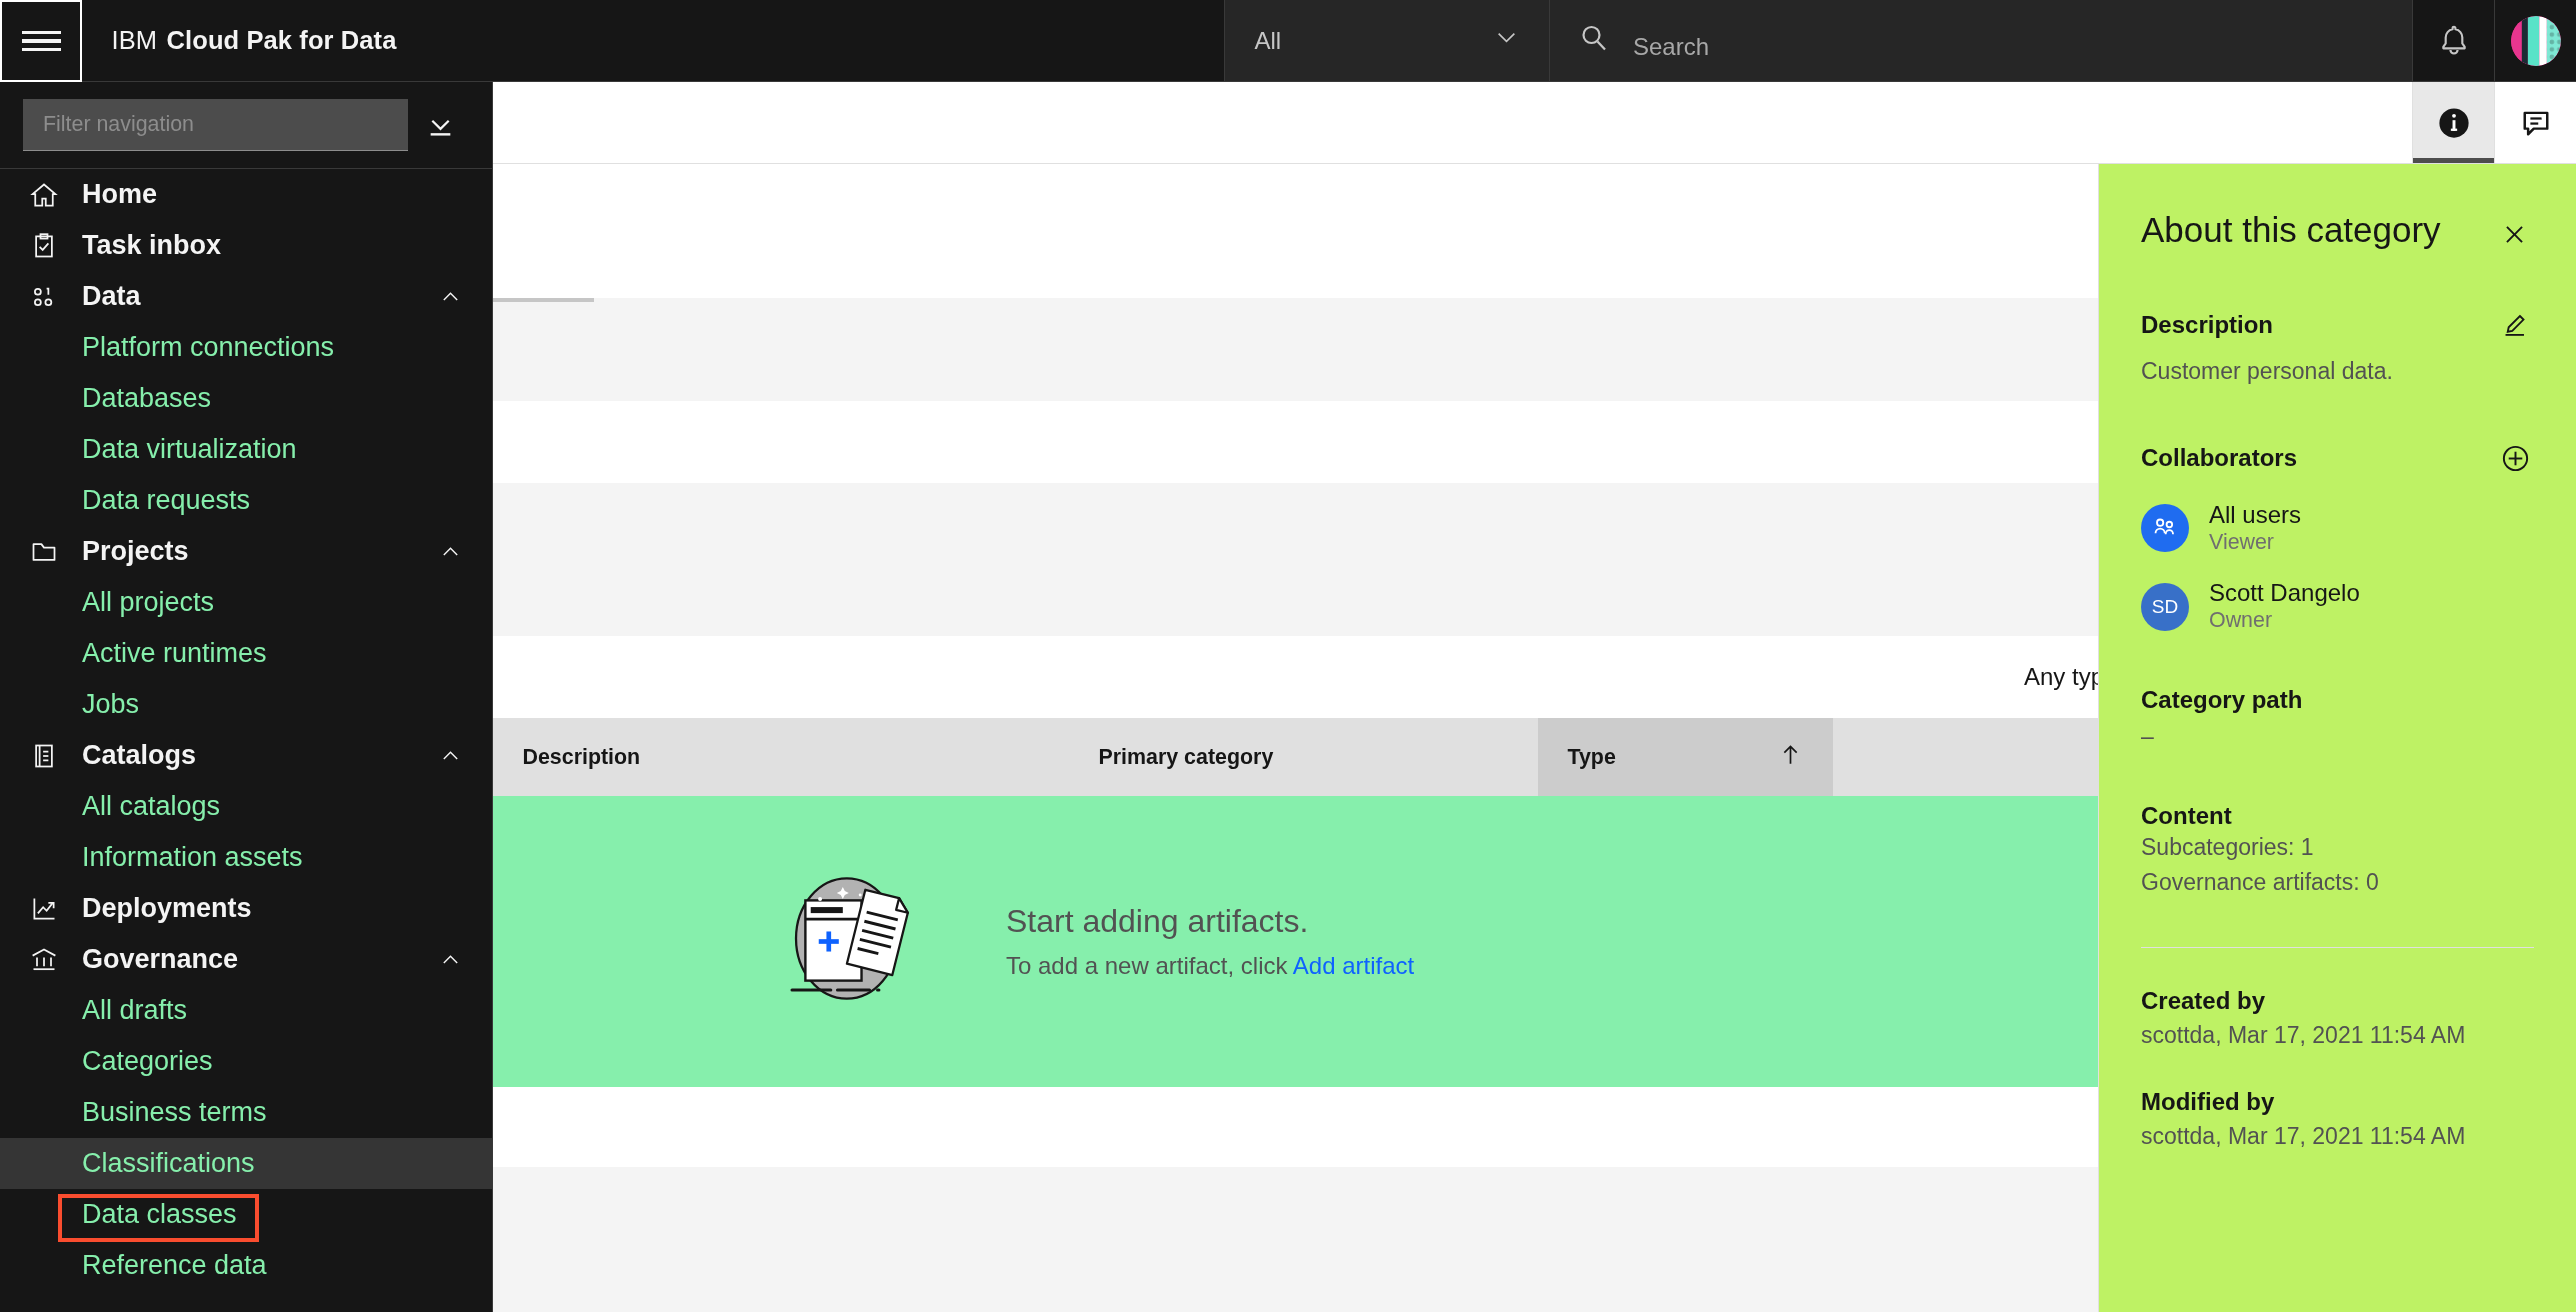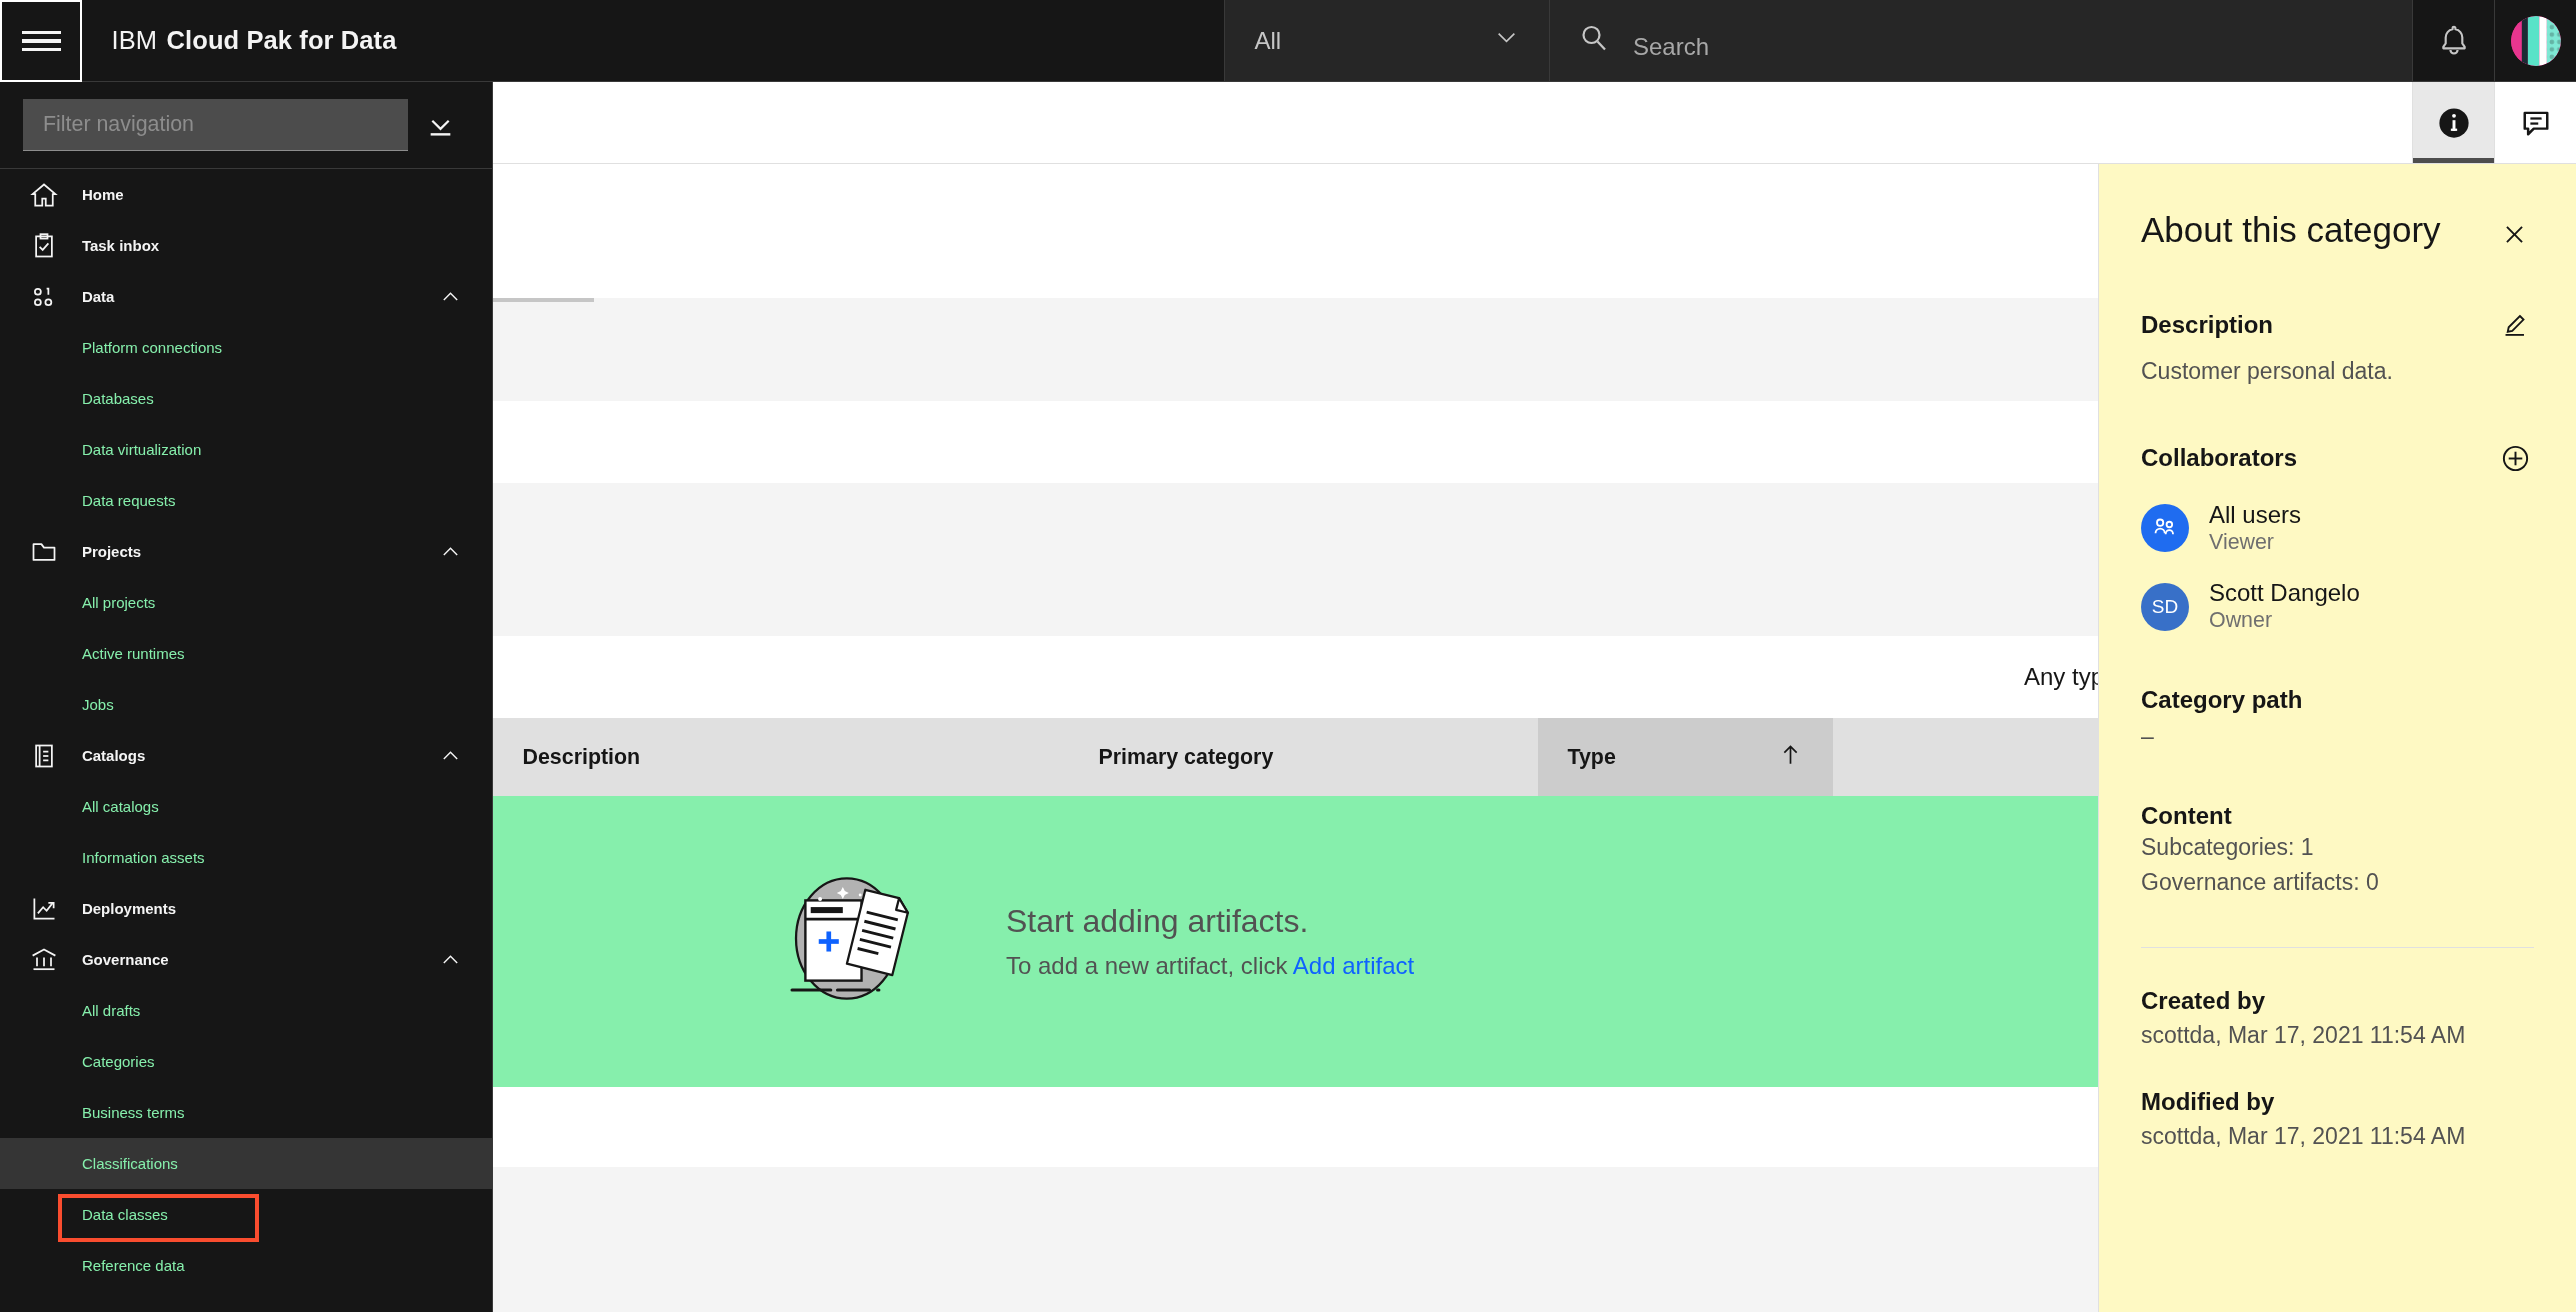--- a/index.html
+++ b/index.html
@@ -71,21 +71,21 @@
     color:#f4f4f4; font-size:21.4px; padding:0 20px; font-family:inherit; outline:none;
   }
   .filter-input::placeholder { color:#8d8d8d; }
   .collapse-btn {
     width:64px; height:64px; flex:0 0 64px; display:flex; align-items:center; justify-content:center;
     cursor:pointer;
   }
   .nav-list { list-style:none; }
   .nav-item {
     display:flex; align-items:center; height:51px; padding:0 28px 0 29.5px;
-    color:#f4f4f4; font-size:15px; cursor:pointer; position:relative;
+    color:#f4f4f4; font-size:27px; cursor:pointer; position:relative;
   }
   .nav-item.group { font-weight:700; }
   .nav-item .nic { width:31px; flex:0 0 31px; display:flex; align-items:center; justify-content:flex-start; margin-right:21.4px; }
   .nav-item .nlabel { flex:1 1 auto; white-space:nowrap; }
   .nav-item .chev { width:27px; flex:0 0 27px; display:flex; justify-content:center; }
   .nav-item.child { padding-left:82px; color:#86efac; font-weight:400; }
   .nav-item.active { background:#353535; }
   .hl-outline {
     position:absolute; border:4px solid #fa4d2f; pointer-events:none; z-index:70;
   }
@@ -163,21 +163,21 @@
     background:#86efac; height:291px; display:flex; align-items:center; padding-left:288px; gap:84px;
   }
   .empty-text .line1 { font-size:32px; color:#525252; margin-bottom:12px; }
   .empty-text .line2 { font-size:24px; color:#525252; }
   .empty-text .line2 a { color:#0f62fe; text-decoration:none; cursor:pointer; }
   .table-footer { background:#ffffff; height:80px; }
 
   
   .right-panel {
     position:absolute; top:164px; right:0; width:478px; bottom:0;
-    background:#fef9c3; border-left:0.7px solid #e0e0e0; z-index:40; padding:0 42px;
+    background:#bef264; border-left:0.7px solid #e0e0e0; z-index:40; padding:0 42px;
   }
   .rp-head { display:flex; align-items:flex-start; justify-content:space-between; padding-top:46px; }
   .rp-title { font-size:35px; font-weight:400; color:#161616; }
   .rp-close { width:40px; height:40px; display:flex; align-items:center; justify-content:center; cursor:pointer; margin-top:4px; }
   .rp-section { margin-top:52px; }
   .rp-row { display:flex; align-items:center; justify-content:space-between; }
   .rp-h { font-size:24px; font-weight:700; color:#161616; }
   .rp-icon-btn { width:38px; height:38px; display:flex; align-items:center; justify-content:center; cursor:pointer; }
   .rp-text { font-size:23px; color:#525252; margin-top:12px; line-height:1.35; }
   .collab { display:flex; align-items:center; gap:20px; margin-top:24px; }

